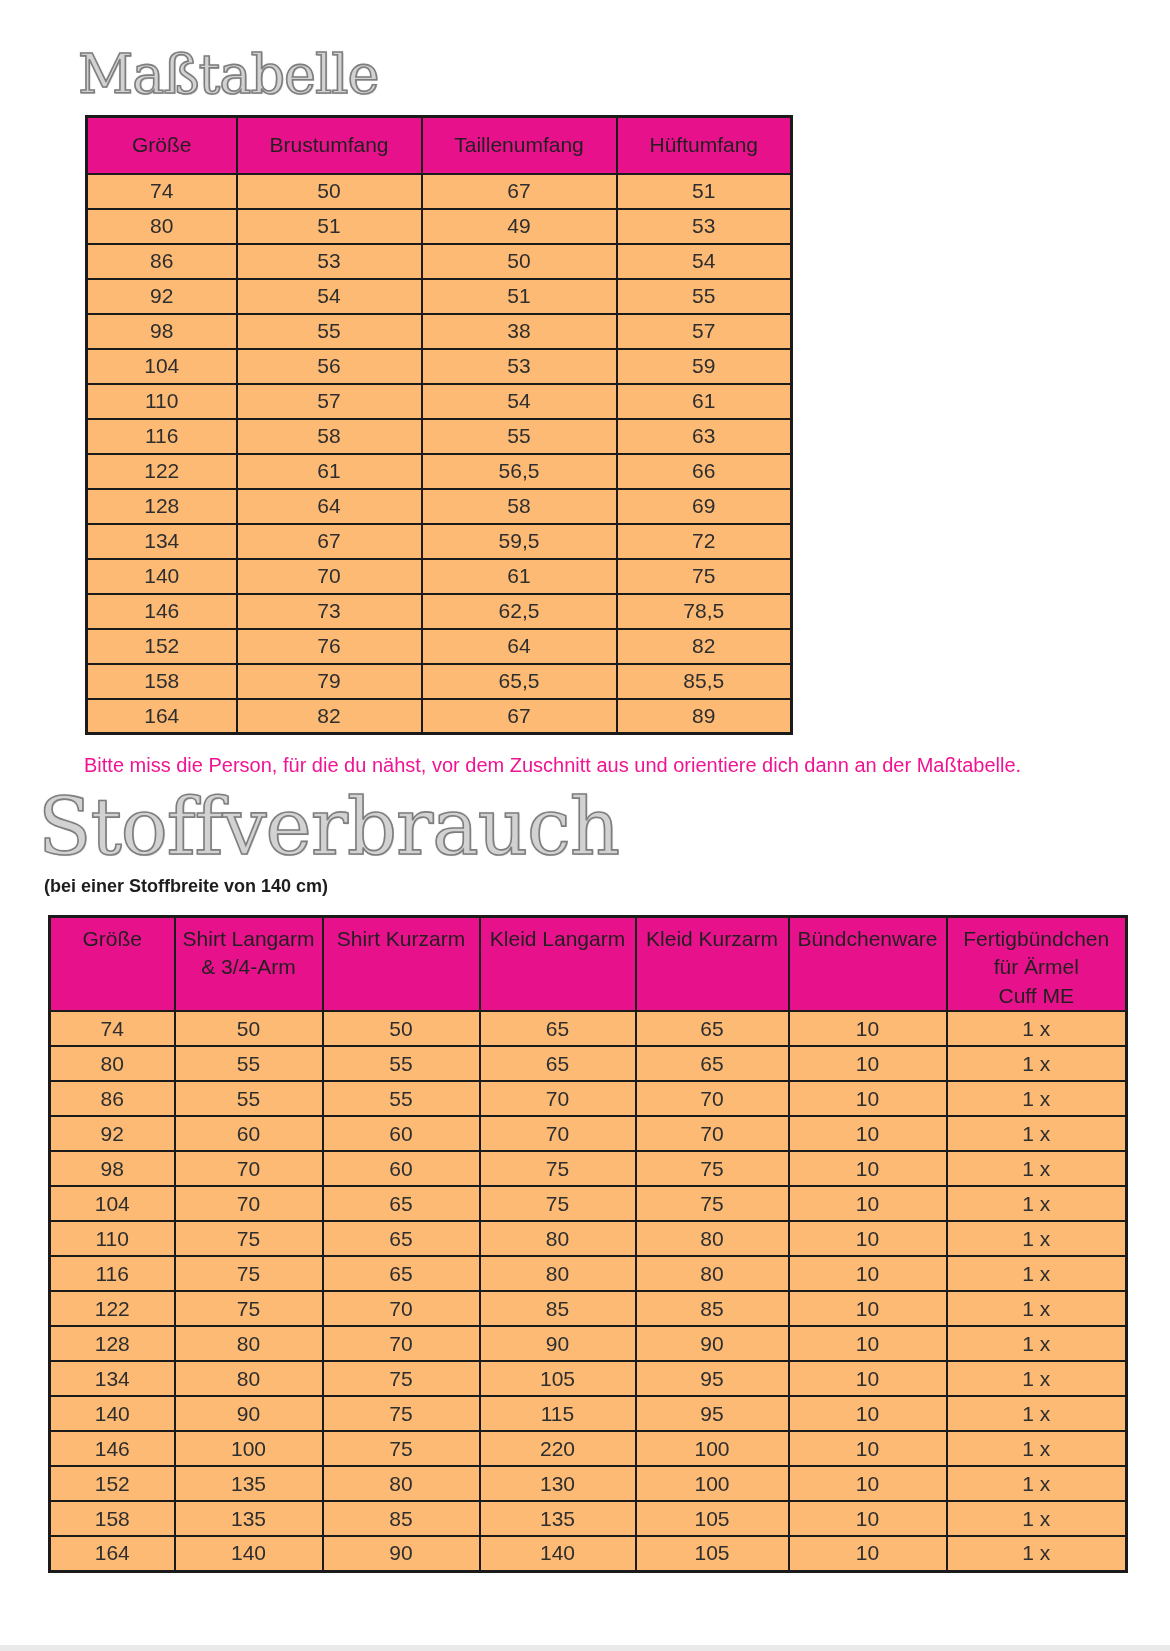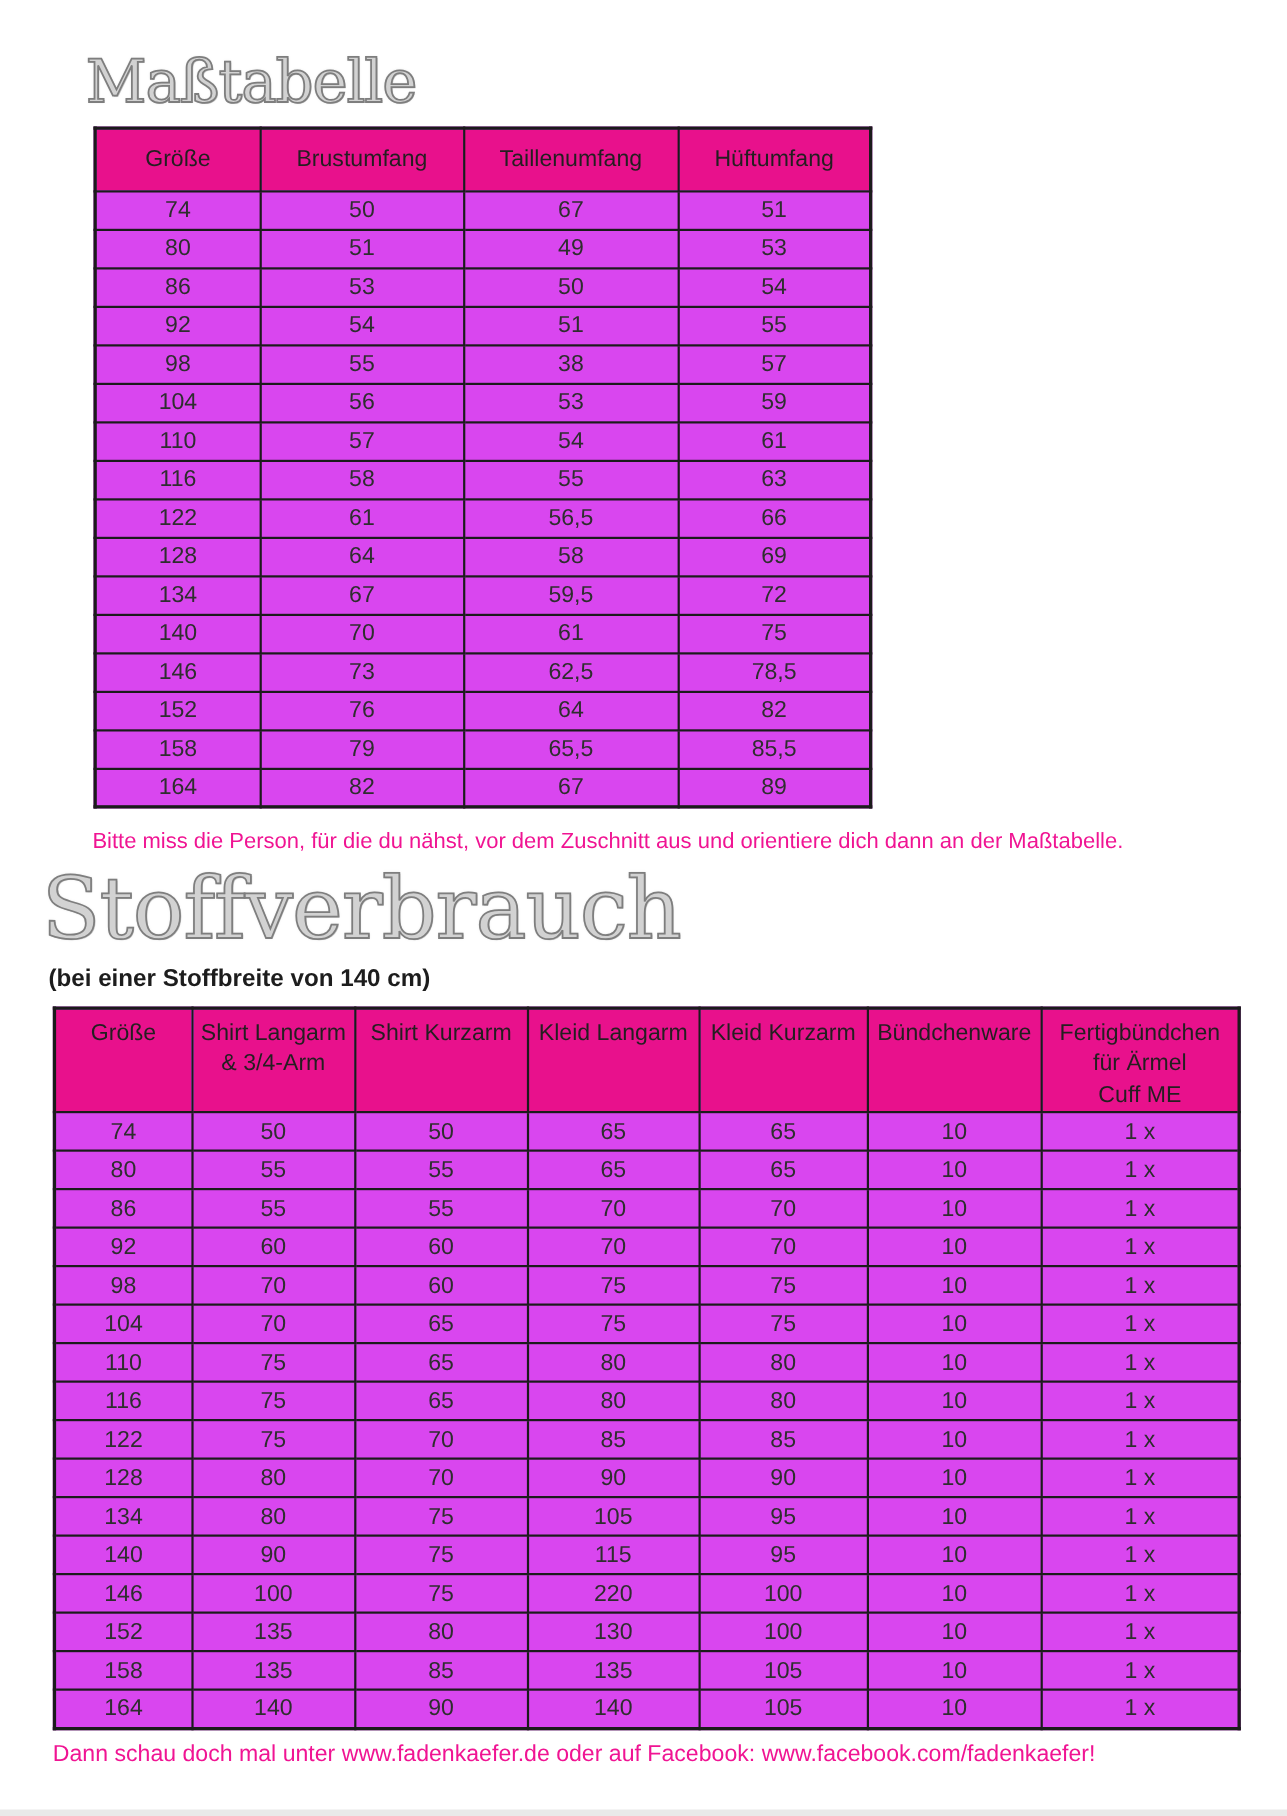--- a/index.html
+++ b/index.html
@@ -25,21 +25,21 @@
     letter-spacing: -1px;
     white-space: nowrap;
   }
   #title-1 { left: 78px; top: 48px;  font-size: 54px; }
   #title-2 { left: 38px; top: 788px; font-size: 78px; text-align: center; }
 
   table {
     position: absolute;
     border-collapse: collapse;
     table-layout: fixed;
-    background: #d946ef;
+    background: #fdba74;
   }
   th, td {
     border: 2px solid #1b1b1b;
     text-align: center;
     overflow: hidden;
   }
   table { border: 3px solid #1b1b1b; }
 
   th {
     background: #e8118c;
@@ -80,21 +80,21 @@
     left: 84px;
     top: 754px;
     font-size: 20px;
     color: #f01493;
     white-space: nowrap;
   }
   .subtitle {
     position: absolute;
     left: 44px;
     top: 876px;
-    font-size: 22px;
+    font-size: 18px;
     font-weight: bold;
     color: #1d1d1d;
     white-space: nowrap;
   }
   .footer {
     position: absolute;
     left: 48px;
     top: 1581px;
     font-size: 21px;
     line-height: 28px;
@@ -387,16 +387,15 @@
         <td>90</td>
         <td>140</td>
         <td>105</td>
         <td>10</td>
         <td>1 x</td>
       </tr>
     </tbody>
 </table>
 
 <div class="footer">
-  <div>Dann schau doch mal unter www.fadenkaefer.de oder auf Facebook: www.facebook.com/fadenkaefer!</div>
 </div>
 
 <div class="page-bottom-edge"></div>
 
 </body></html>

